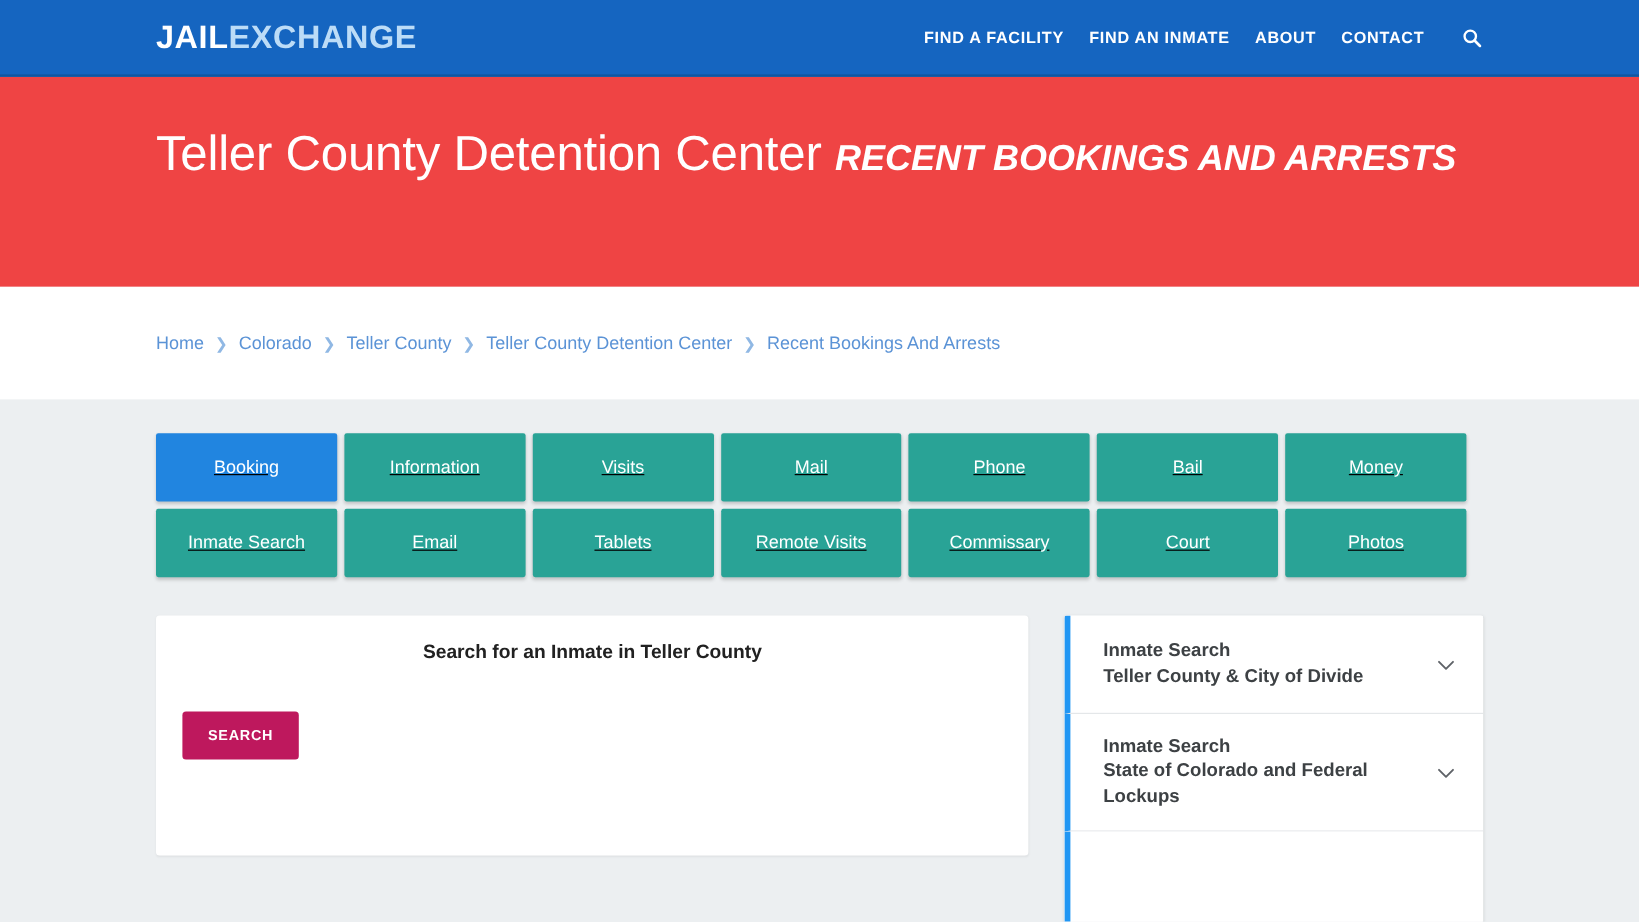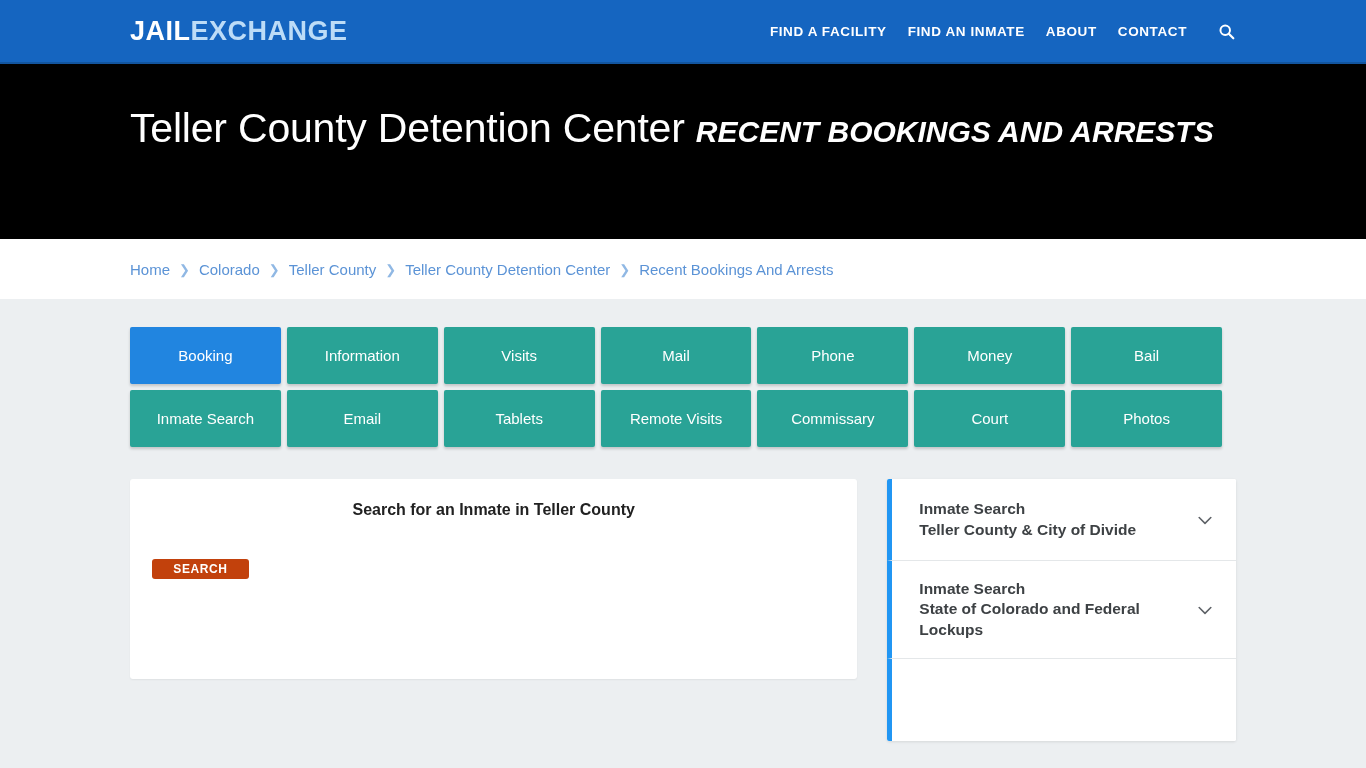--- a/index.html
+++ b/index.html
@@ -54,42 +54,42 @@
     align-items: center;
     justify-content: center;
     width: 20px;
     height: 20px;
     margin-left: 8px;
     cursor: pointer;
   }
 
   
   .hero {
-    background: #000000;
+    background: #ef4444;
     padding: 35px 112px 40px 130px;
     min-height: 175px;
   }
   .hero-title {
     color: #ffffff;
     font-size: 41px;
     font-weight: normal;
     line-height: 1.42;
     letter-spacing: -0.2px;
   }
   .hero-title .hero-sub {
     font-size: 30px;
     font-style: italic;
     font-weight: bold;
     letter-spacing: 0px;
   }
 
   
   .breadcrumb-bar {
     background: #ffffff;
-    height: 60px;
+    height: 94px;
     display: flex;
     align-items: center;
     padding: 0 130px;
   }
   .breadcrumb {
     display: flex;
     align-items: center;
     font-size: 15px;
     flex-wrap: nowrap;
   }
@@ -118,20 +118,21 @@
   .tab-grid {
     display: flex;
     flex-wrap: wrap;
     gap: 6px;
     width: 1092px;
   }
   .tab-row {
     display: flex;
     gap: 6px;
     width: 100%;
+    text-decoration: underline;
   }
   .tab-row.centered { justify-content: center; }
   .tab-btn {
     flex: 1 1 0;
     height: 57px;
     background: #29a396;
     color: #ffffff;
     font-size: 15px;
     display: flex;
     align-items: center;
@@ -198,22 +199,22 @@
     background-position:
       calc(100% - 18px) 15px,
       calc(100% - 13px) 15px;
     background-size: 5px 5px, 5px 5px;
     background-repeat: no-repeat;
     color: #6f7478;
   }
   .search-submit {
     margin-top: 22px;
     width: 97px;
-    height: 20px;
-    background: #c2410c;
+    height: 40px;
+    background: #be185d;
     color: #ffffff;
     border: none;
     border-radius: 3px;
     font-size: 12px;
     font-weight: bold;
     letter-spacing: 0.6px;
     cursor: pointer;
     font-family: "Liberation Sans", sans-serif;
   }
 
@@ -297,22 +298,22 @@
 
 <main class="page-body">
 
   <div class="tab-grid">
     <div class="tab-row">
       <button class="tab-btn active">Booking</button>
       <button class="tab-btn">Information</button>
       <button class="tab-btn">Visits</button>
       <button class="tab-btn">Mail</button>
       <button class="tab-btn">Phone</button>
+      <button class="tab-btn">Bail</button>
       <button class="tab-btn">Money</button>
-      <button class="tab-btn">Bail</button>
     </div>
     <div class="tab-row">
       <button class="tab-btn">Inmate Search</button>
       <button class="tab-btn">Email</button>
       <button class="tab-btn">Tablets</button>
       <button class="tab-btn">Remote Visits</button>
       <button class="tab-btn">Commissary</button>
       <button class="tab-btn">Court</button>
       <button class="tab-btn">Photos</button>
     </div>

